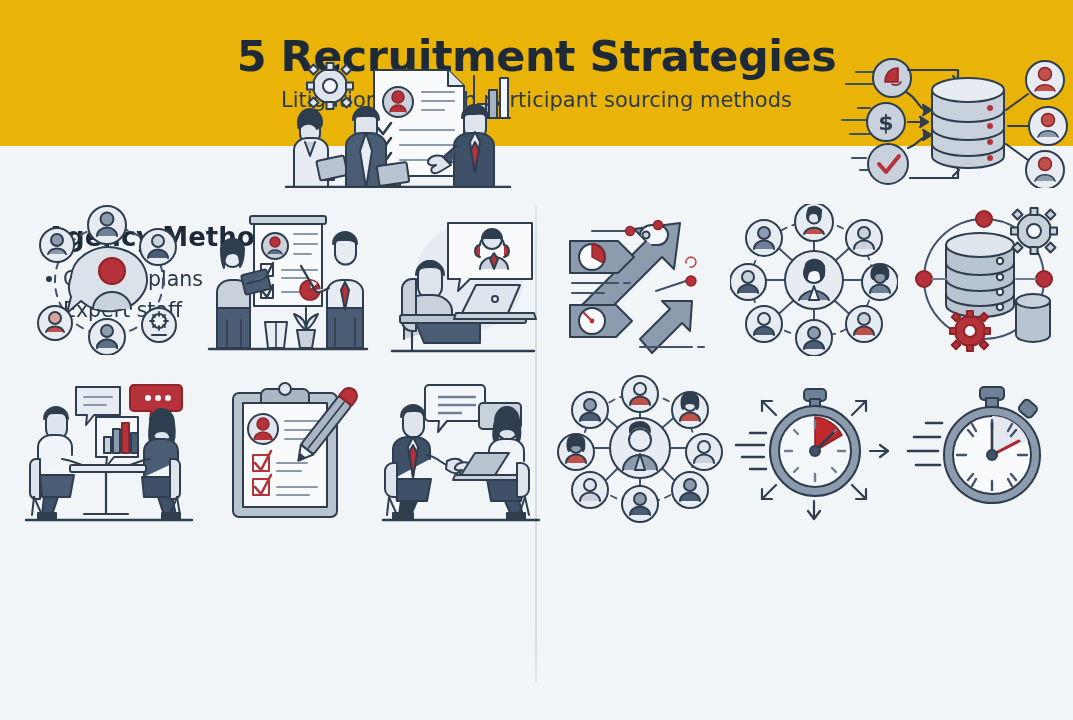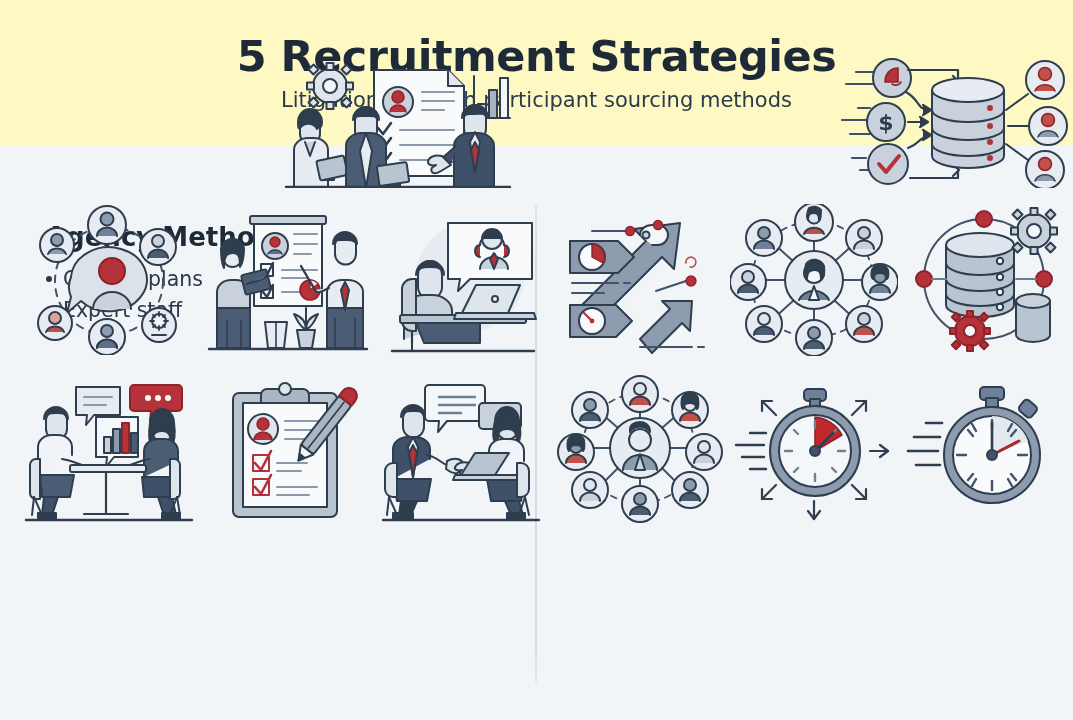--- a/index.html
+++ b/index.html
@@ -5,21 +5,21 @@
   html,body{margin:0;padding:0;}
   body{
     width:1073px;height:720px;
     background:#f1f5f8;
     font-family:"DejaVu Sans","Liberation Sans",sans-serif;
     overflow:hidden;
     position:relative;
   }
   .header{
     position:absolute;left:0;top:0;width:1073px;height:146px;
-    background:#fef9c3;
+    background:#eab308;
     display:flex;flex-direction:column;align-items:center;justify-content:center;
   }
   .title{
     font-size:43px;font-weight:700;color:#1e2a38;letter-spacing:-0.5px;
     margin:0;line-height:1.05;
   }
   .subtitle{
     font-size:21px;font-weight:400;color:#2c3a4a;margin:10px 0 0 0;line-height:1.1;
   }
   .divider{

